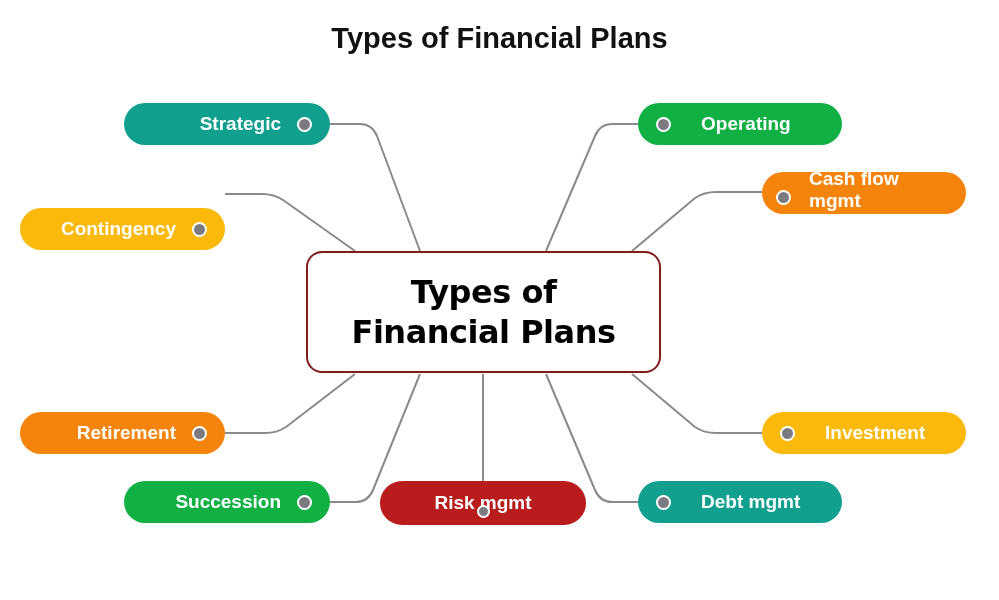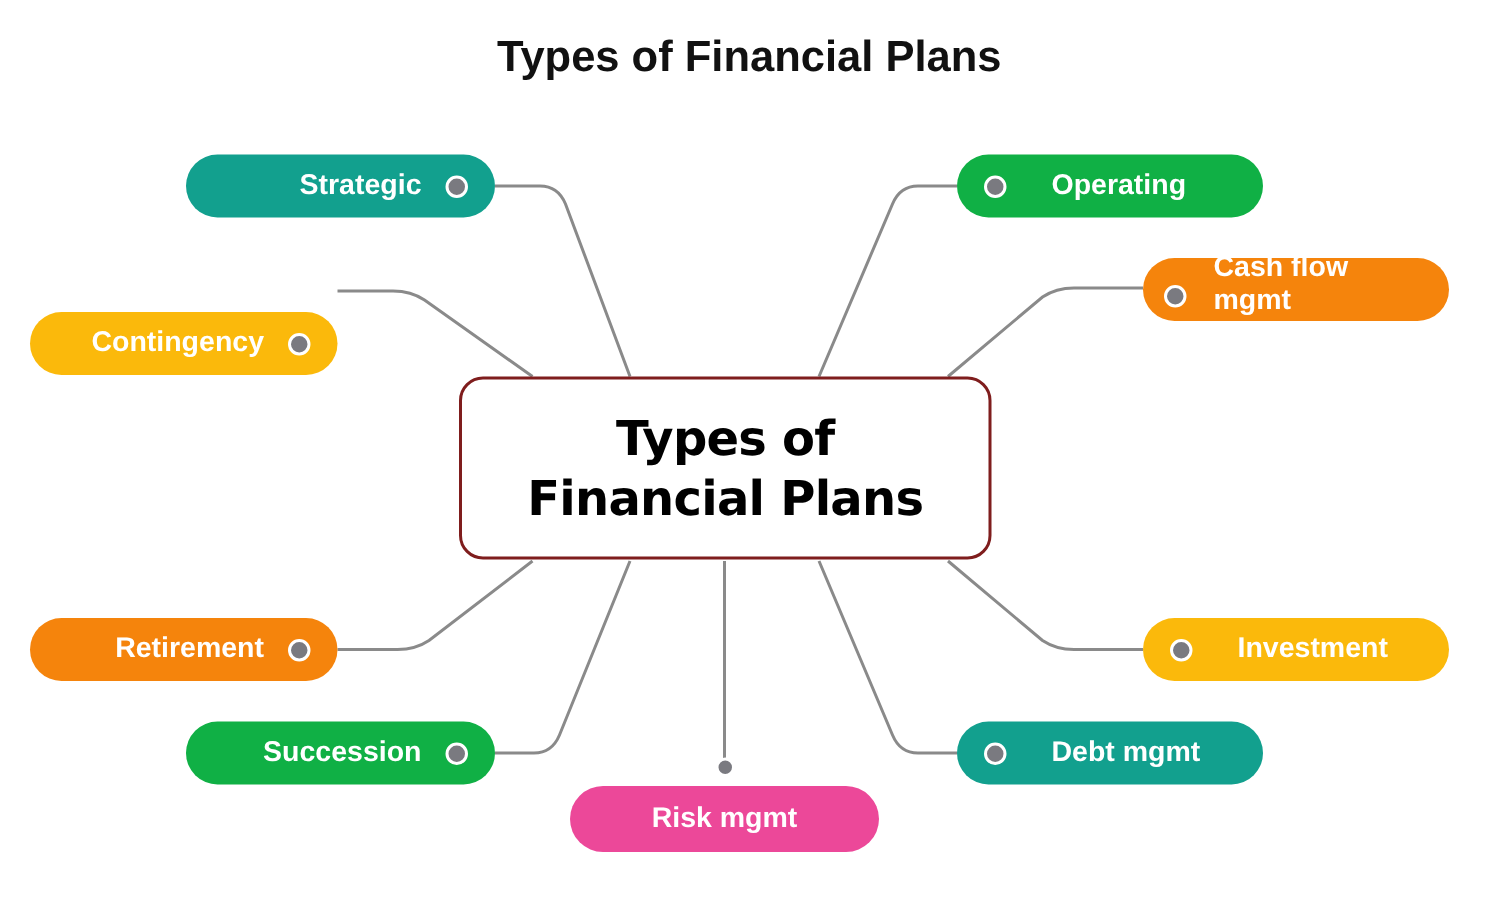--- a/index.html
+++ b/index.html
@@ -65,21 +65,21 @@
 <div class="pill left" style="left:20px; top:412px; width:205px; background:#f5840c;">
   <span>Retirement</span>
   <span class="dot"></span>
 </div>
 
 <div class="pill left" style="left:124px; top:481px; width:206px; background:#10b045;">
   <span>Succession</span>
   <span class="dot"></span>
 </div>
 
-<div class="pill bottom" style="left:380px; top:524px; width:206px; height:44px; border-radius:22px; background:#ec4899;">
+<div class="pill bottom" style="left:380px; top:481px; width:206px; height:44px; border-radius:22px; background:#b91c1c;">
   <span>Risk mgmt</span>
 </div>
 <span class="top-dot"></span>
 
 <div class="pill right" style="left:638px; top:481px; width:204px; background:#12a08e;">
   <span class="dot"></span>
   <span>Debt mgmt</span>
 </div>
 
 <div class="pill right" style="left:762px; top:412px; width:204px; background:#fbb90b;">

